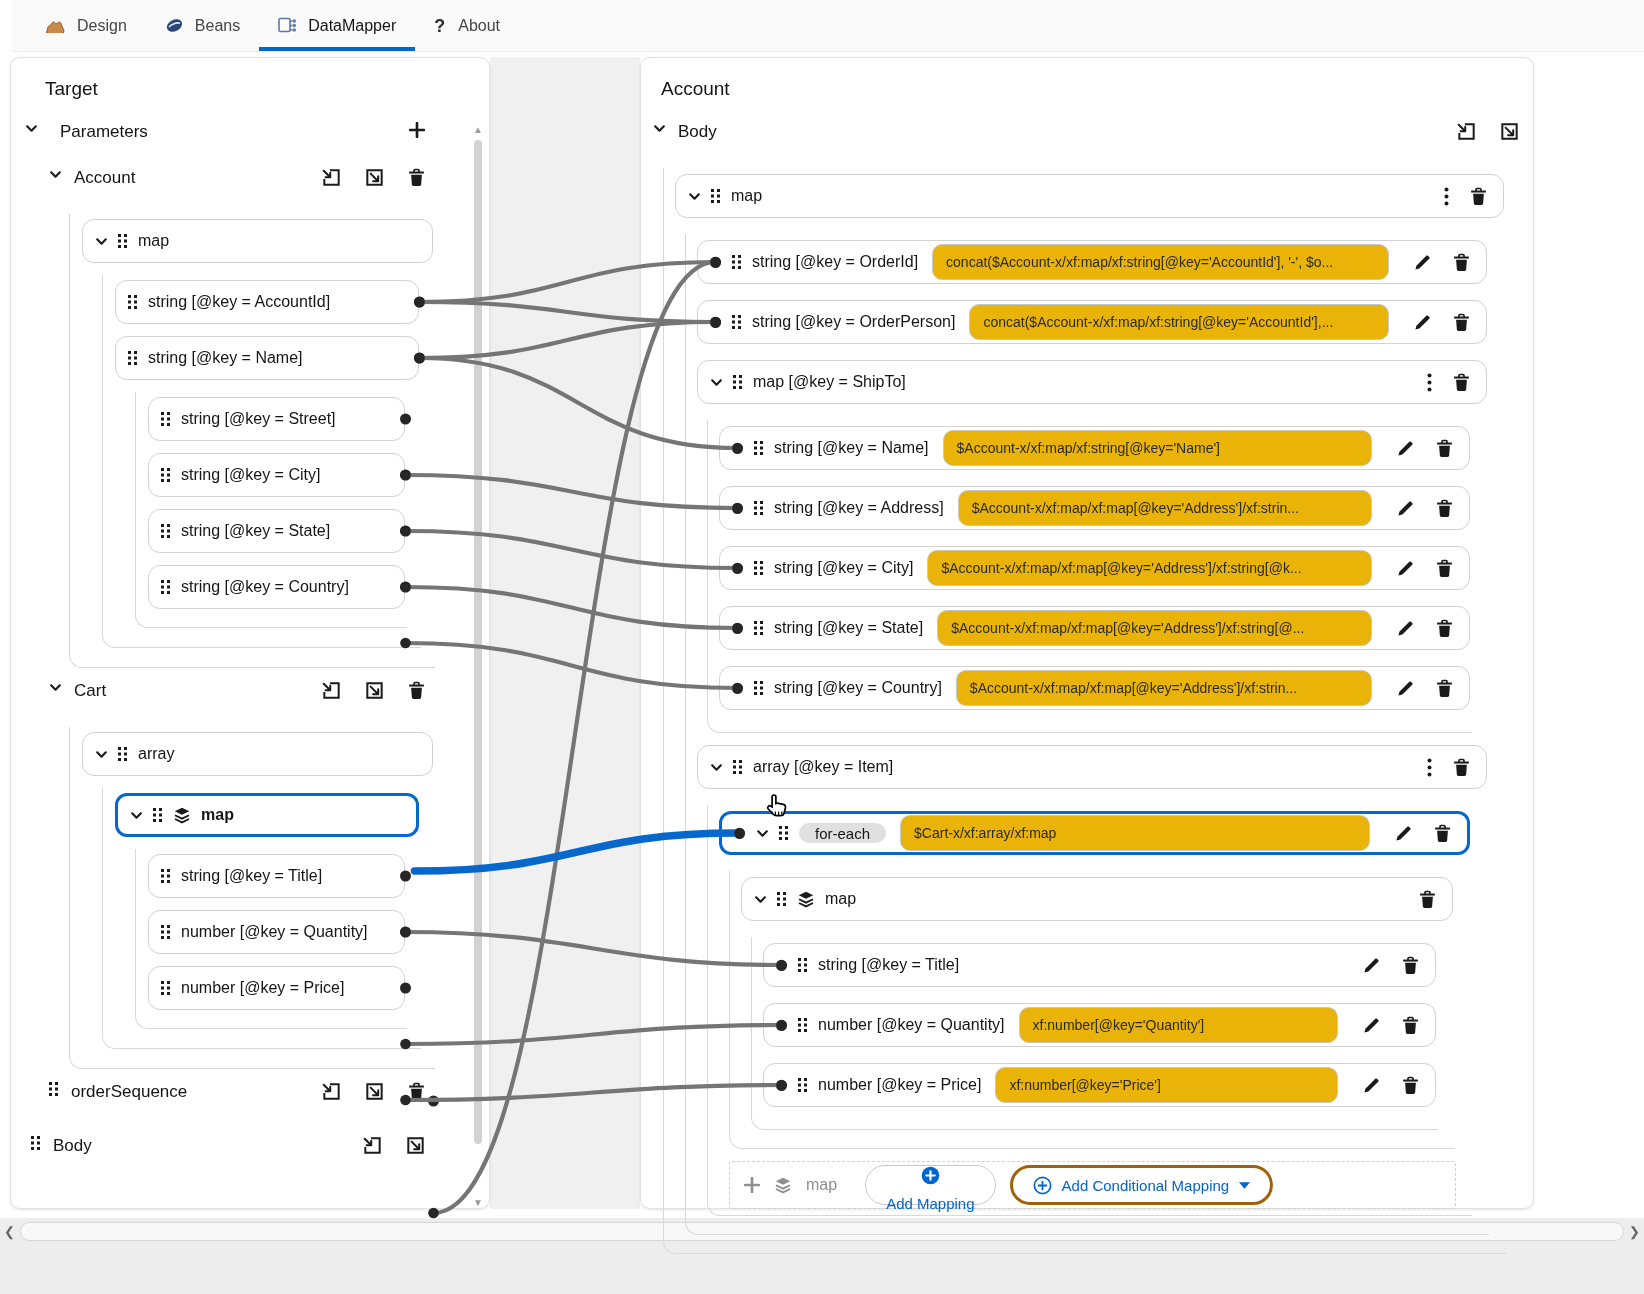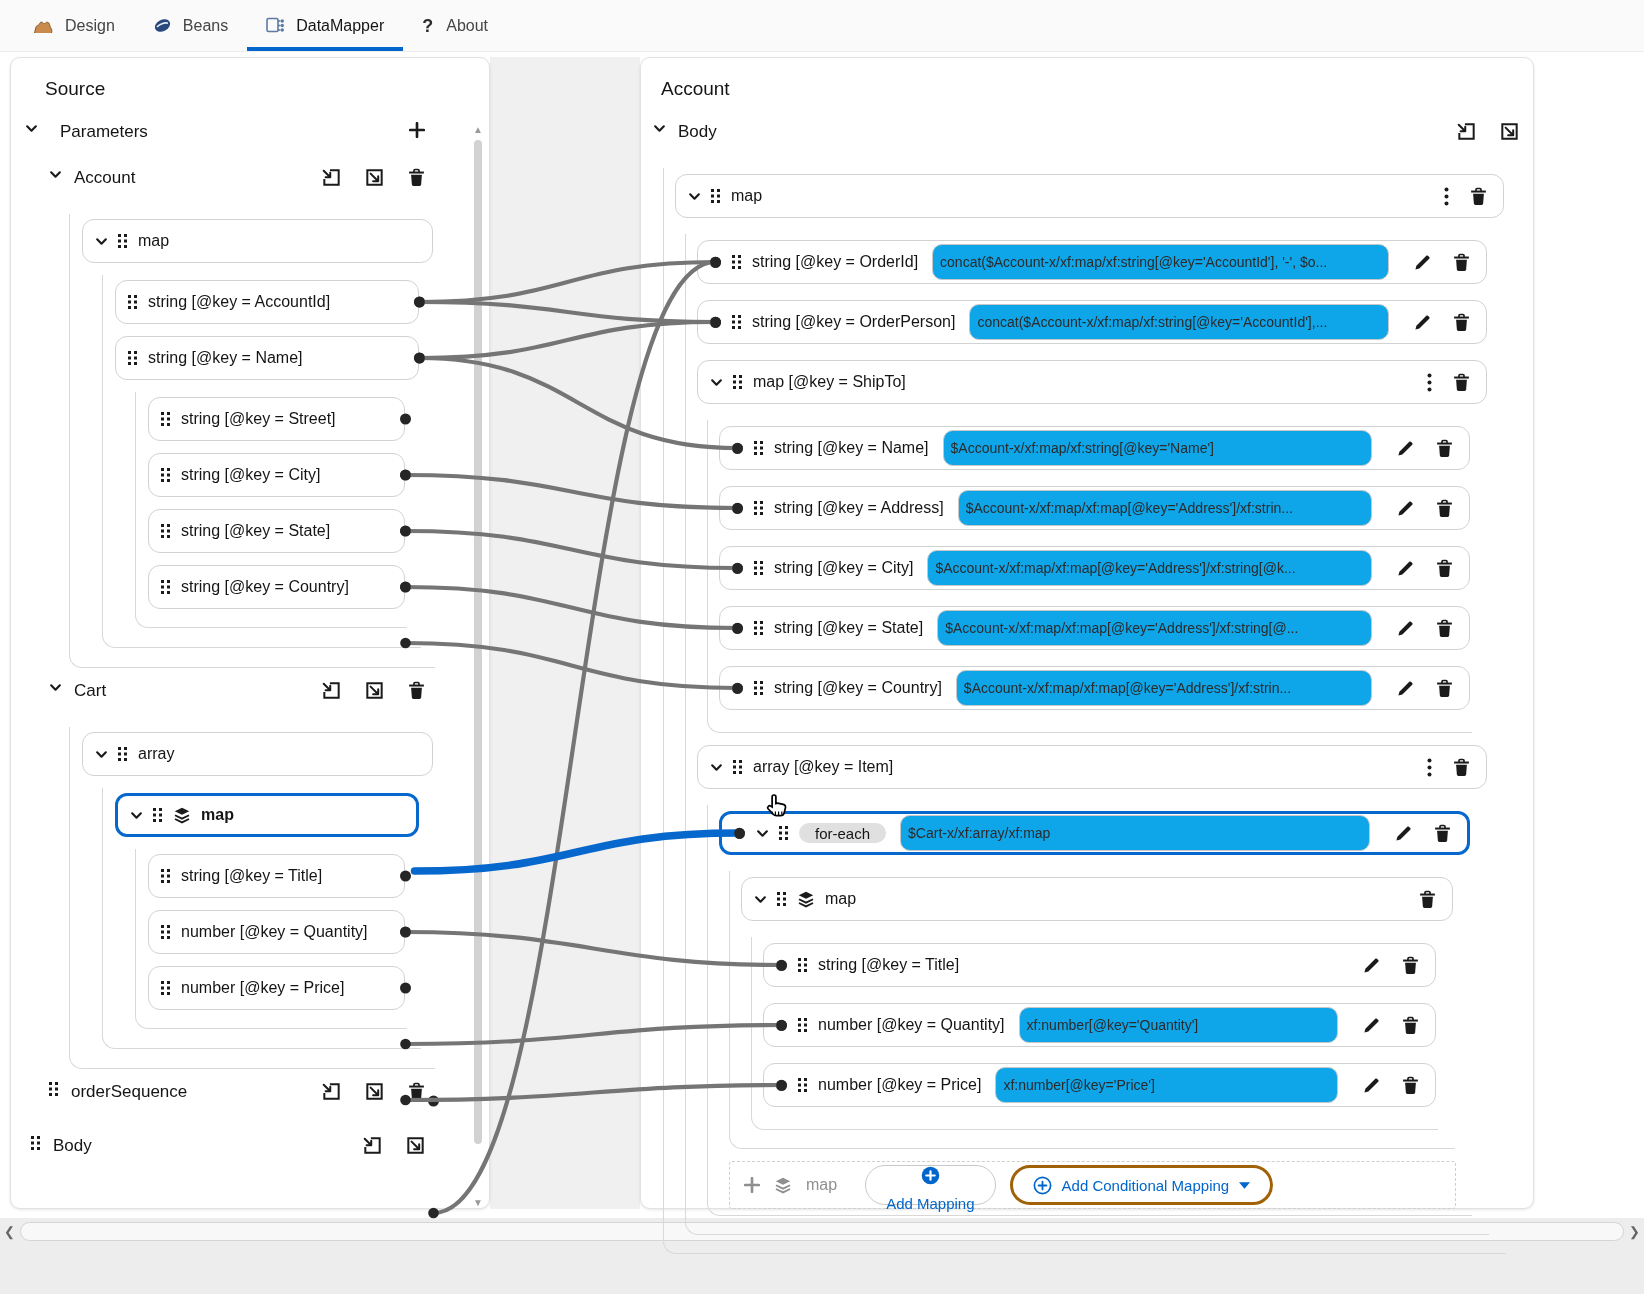--- a/index.html
+++ b/index.html
@@ -6,21 +6,21 @@
   html,body { width:1644px; height:1294px; }
   body {
     position: relative;
     font-family: "Liberation Sans", sans-serif;
     background: #ffffff;
     color: #151515;
     overflow: hidden;
   }
   
   .topbar {
-    position:absolute; left:0; top:0; right:0; height:52px;
+    position:absolute; left:12px; top:0; right:0; height:52px;
     background:#fafafa; border-bottom:1px solid #ededed;
     display:flex; align-items:stretch; padding-left:14px;
   }
   .tab {
     display:flex; align-items:center; gap:11px; padding:0 19px;
     font-size:16px; color:#454545; position:relative; cursor:default;
   }
   .tab.active { color:#151515; }
   .tab.active::after {
     content:""; position:absolute; left:0; right:0; bottom:0; height:4px;
@@ -63,22 +63,22 @@
     border-bottom-left-radius:13px;
     margin:0 14px 13px 20px; padding:5px 0 6px 12px;
   }
   .tgrp { margin:0 17px 12px 10px; padding:6px 0 6px 11px; }
   .row { margin-right:2px; }
   
   #target-tree .row { margin-bottom:16px; }
   
   .expr {
     flex:1 1 auto; min-width:110px; height:36px;
-    border:1px solid #c7c7c7; border-radius:10px; background:#0ea5e9;
-    display:flex; align-items:center; padding:0 7px;
+    border:1px solid #c7c7c7; border-radius:10px; background:#eab308;
+    display:flex; align-items:center; padding:0 13px;
     font-size:14px; color:#2b2b2b; white-space:nowrap; overflow:hidden;
     margin-left:4px;
   }
   
   .act { display:flex; align-items:center; gap:24px; margin-left:auto; padding-left:14px; flex:none; }
   .row .act { gap:21px; padding-right:4px; }
   
   .icn { display:inline-flex; align-items:center; justify-content:center; color:#1b1b1b; flex:none; }
   .icn svg { display:block; }
   .muted { color:#8f8f8f; }
@@ -171,21 +171,21 @@
           </svg>
         </span>
         <span>About</span>
       </div>
     </div>
 </div>
 
 <div class="channel"></div>
 
 <div class="card" id="source-card">
-  <div class="panel-title">Source</div>
+  <div class="panel-title">Target</div>
   <div id="source-tree">
       <div class="sect root-sect">
         <span class="icn">
           <svg width="13" height="13" viewBox="0 0 12 12">
             <path d="M2 4l4 4 4-4" fill="none" stroke="currentColor" stroke-width="2" stroke-linecap="round" stroke-linejoin="round"></path>
           </svg>
         </span>
         <span class="lbl">Parameters</span>
         <div class="act plusbtn">
           <span class="icn">

